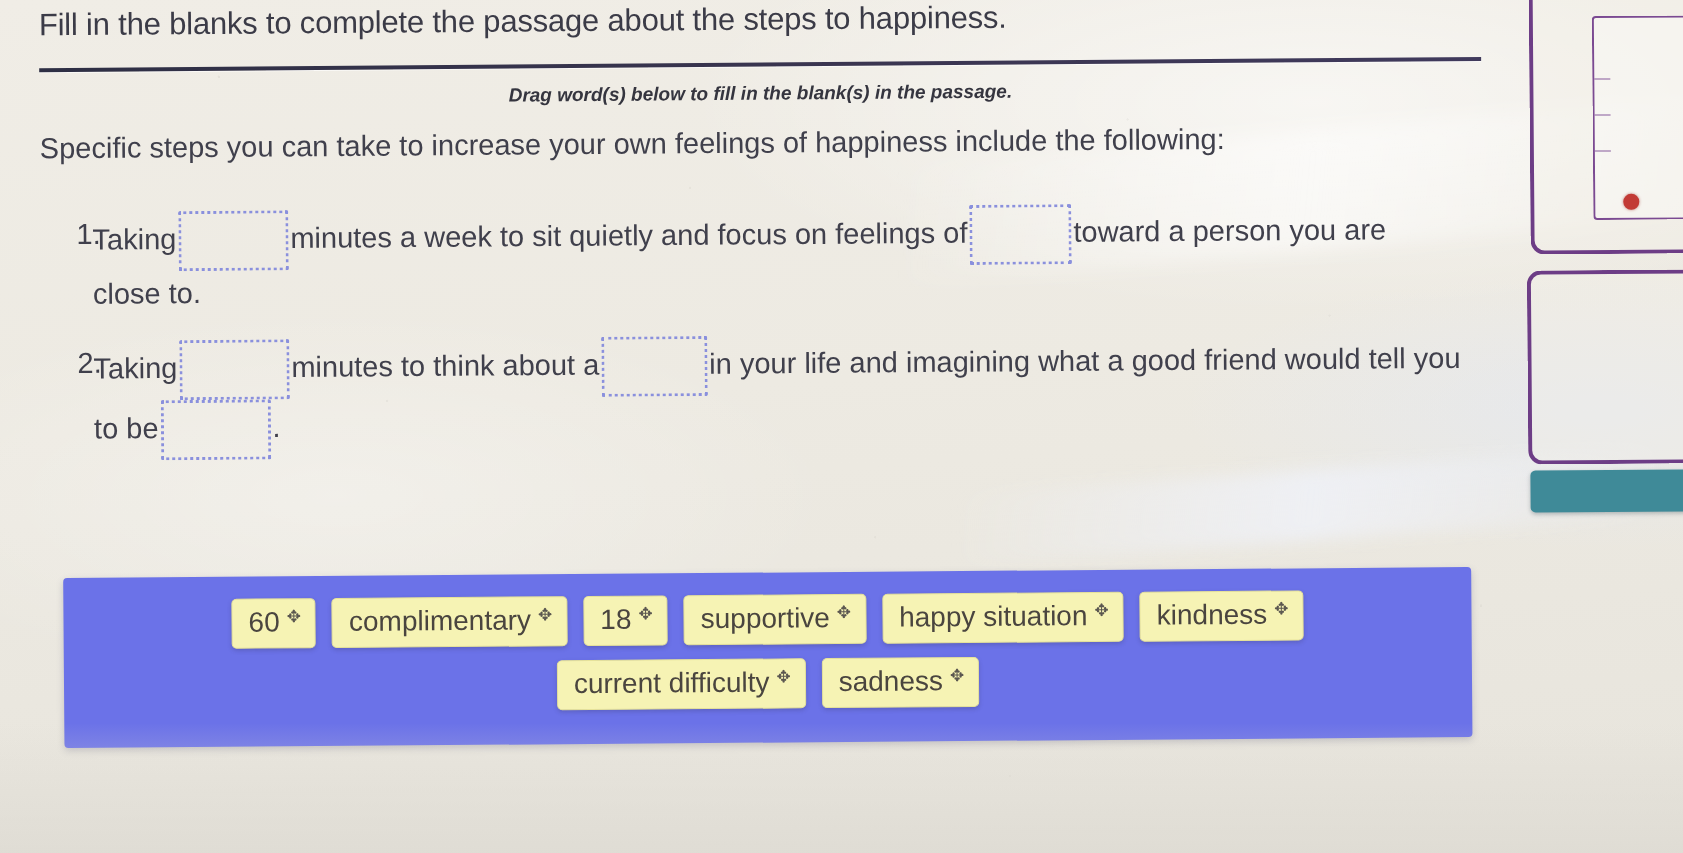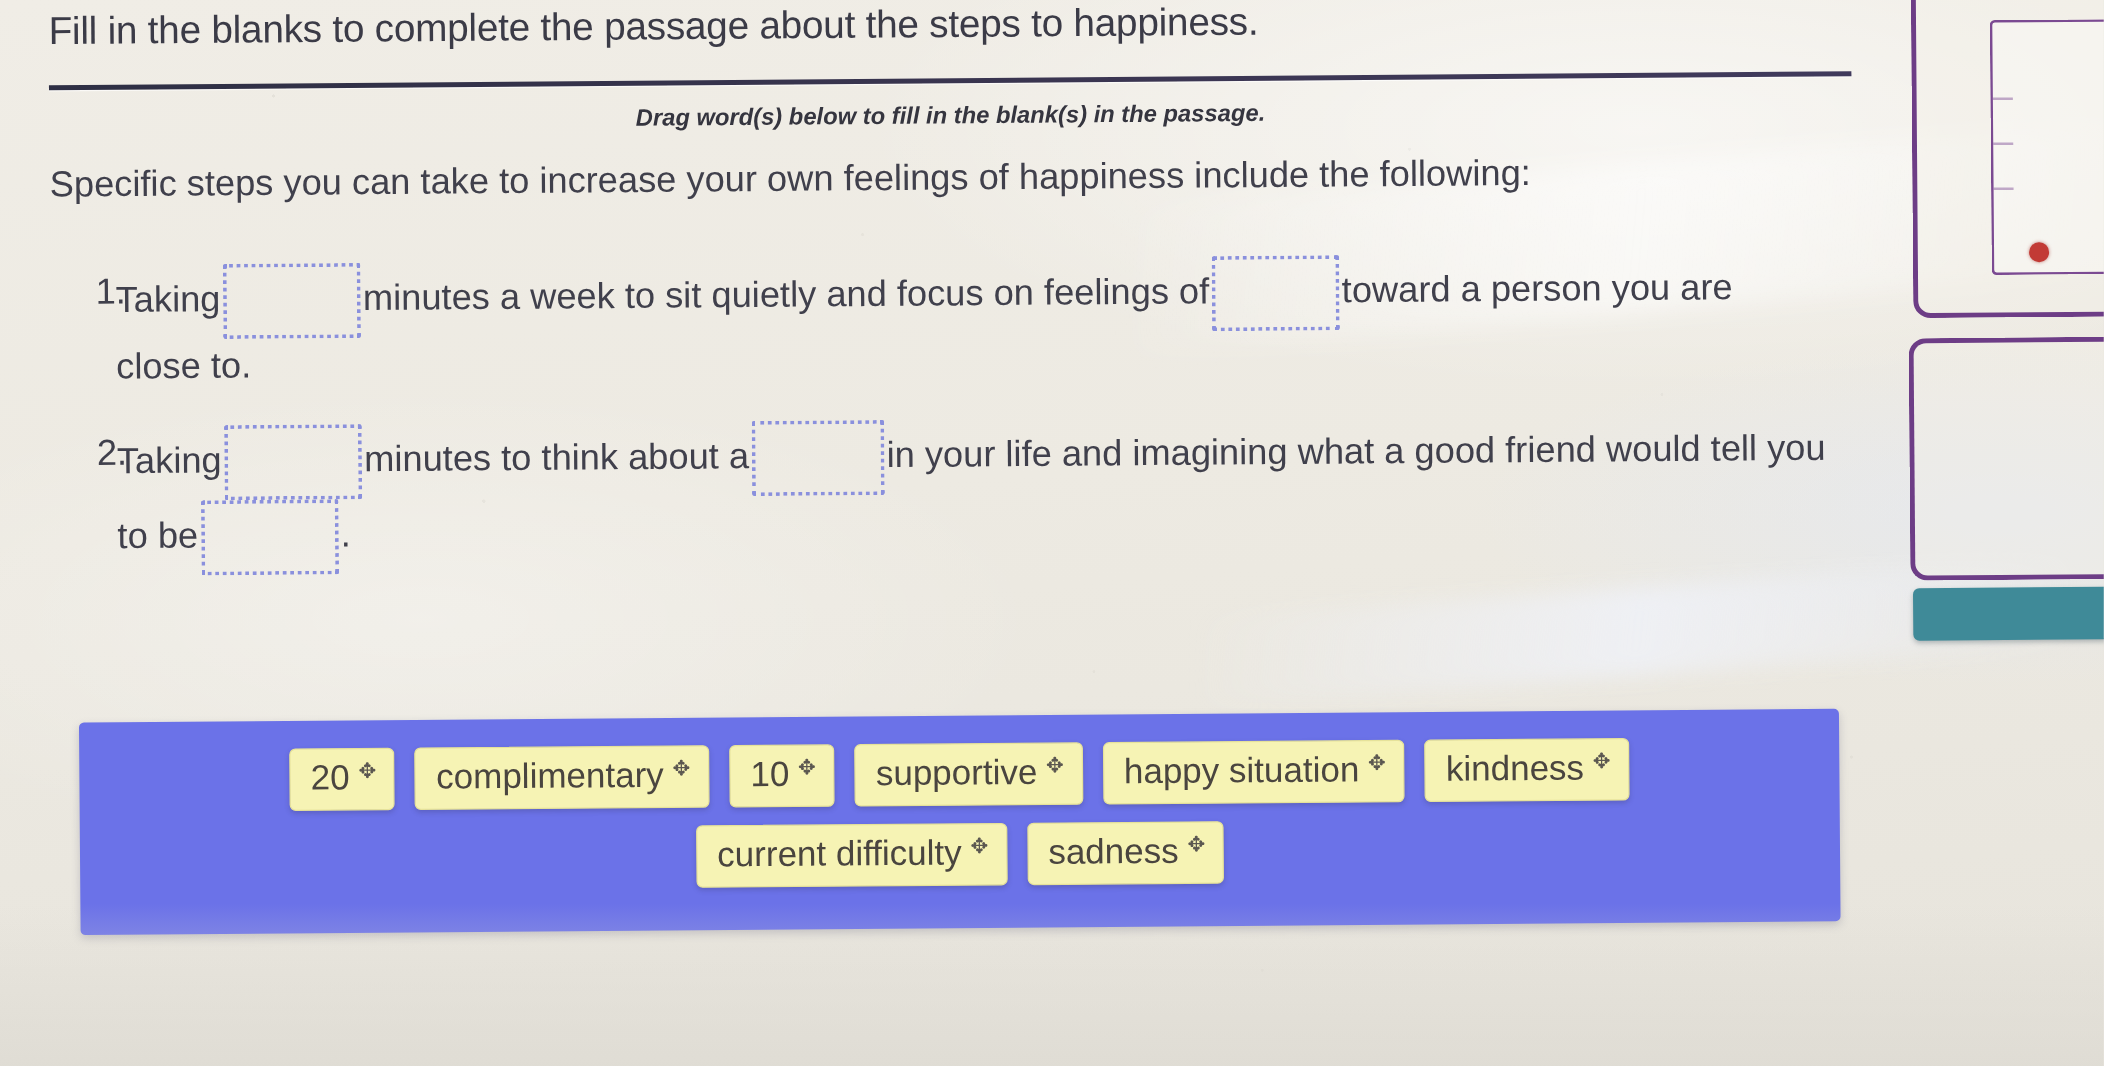--- a/index.html
+++ b/index.html
@@ -190,29 +190,29 @@
     <div class="li">
       <div class="li-num">2.</div>
       <div class="li-body"><span>Taking</span><span class="blank w3"></span><span>minutes to think about a</span><span class="blank w4"></span><span>in your life and imagining what a good friend would tell you to be</span><span class="blank w5"></span><span>.</span></div>
     </div>
 
   </div>
 
   <div class="wordbank">
     <div class="wb-row">
       <div class="tile">
-          <span>20</span>
+          <span>60</span>
           <span class="drag-icon">✥</span>
         </div>
       <div class="tile">
           <span>complimentary</span>
           <span class="drag-icon">✥</span>
         </div>
       <div class="tile">
-          <span>10</span>
+          <span>18</span>
           <span class="drag-icon">✥</span>
         </div>
       <div class="tile">
           <span>supportive</span>
           <span class="drag-icon">✥</span>
         </div>
       <div class="tile">
           <span>happy situation</span>
           <span class="drag-icon">✥</span>
         </div>

